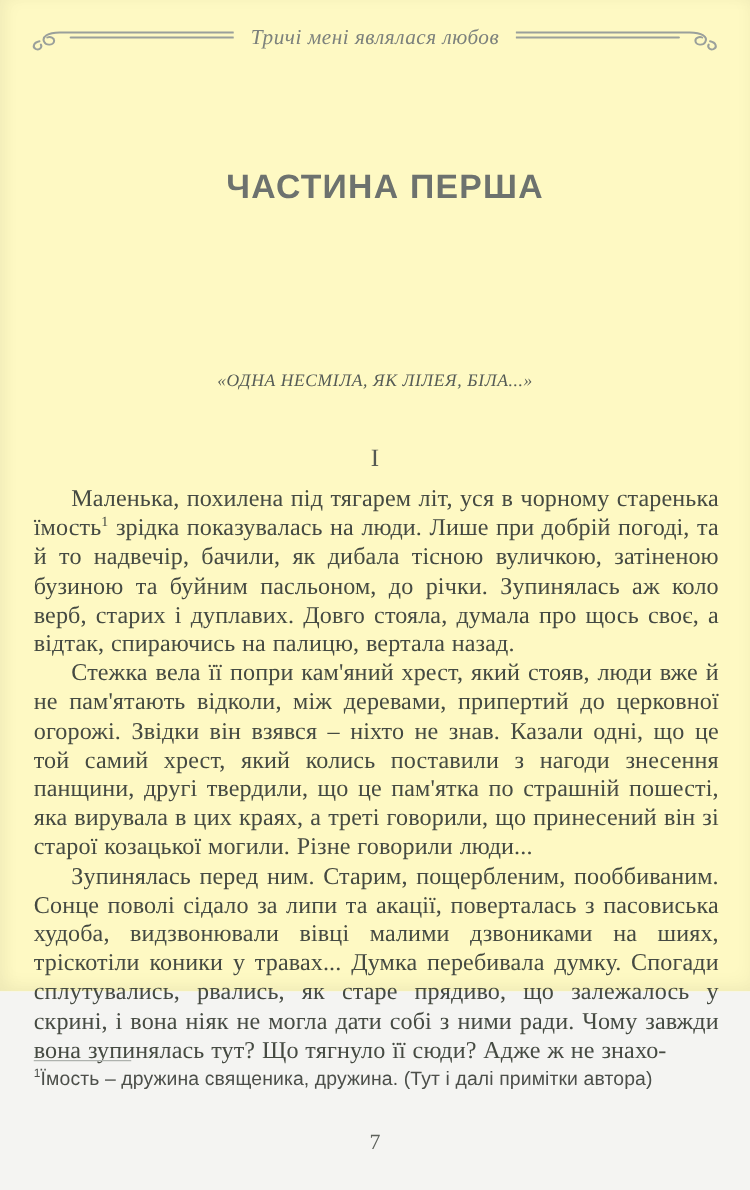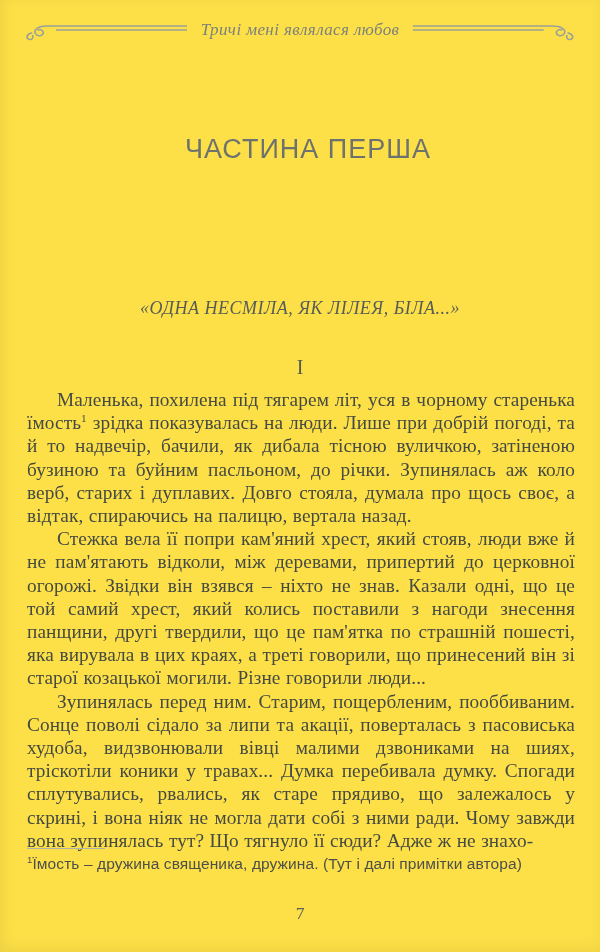--- a/index.html
+++ b/index.html
@@ -4,22 +4,22 @@
 <style>
   html,body{margin:0;padding:0;}
   body{
     width:600px;height:952px;
     background:#f4f4f2;
     font-family:"Liberation Serif", serif;
     overflow:hidden;
   }
   .page{
     position:relative;
-    width:600px;height:952px;
-    background:#fde047;
+    width:600px;height:793px;
+    background:#fef9c3;
     color:#454a42;
     box-shadow:inset 0 -6px 14px rgba(0,0,0,0.04), inset 6px 0 12px rgba(0,0,0,0.03);
   }
   
   .page-header{
     position:absolute;top:18px;left:24px;right:24px;
     display:flex;align-items:center;justify-content:center;gap:10px;
   }
   .flourish{flex:1 1 auto;height:24px;display:block;min-width:0;}
   .flourish svg{width:100%;height:24px;display:block;}
@@ -31,31 +31,31 @@
     color:#7c817c;
     letter-spacing:0.4px;
     white-space:nowrap;
     padding:0 4px;
   }
   
   .part-heading{
     position:absolute;top:134px;left:16px;right:0;
     margin:0;text-align:center;
     font-family:"Liberation Sans", sans-serif;
-    font-weight:400;
+    font-weight:700;
     font-size:27px;
     letter-spacing:1px;
     color:#6d726e;
   }
   .chapter-title{
     position:absolute;top:298px;left:0;right:0;
     margin:0;text-align:center;
     font-style:italic;
     font-weight:400;
-    font-size:18px;
+    font-size:14px;
     letter-spacing:0.5px;
     color:#565c56;
   }
   .section-numeral{
     position:absolute;top:356px;left:0;right:0;
     text-align:center;
     font-size:20px;
     color:#555a53;
   }
   

